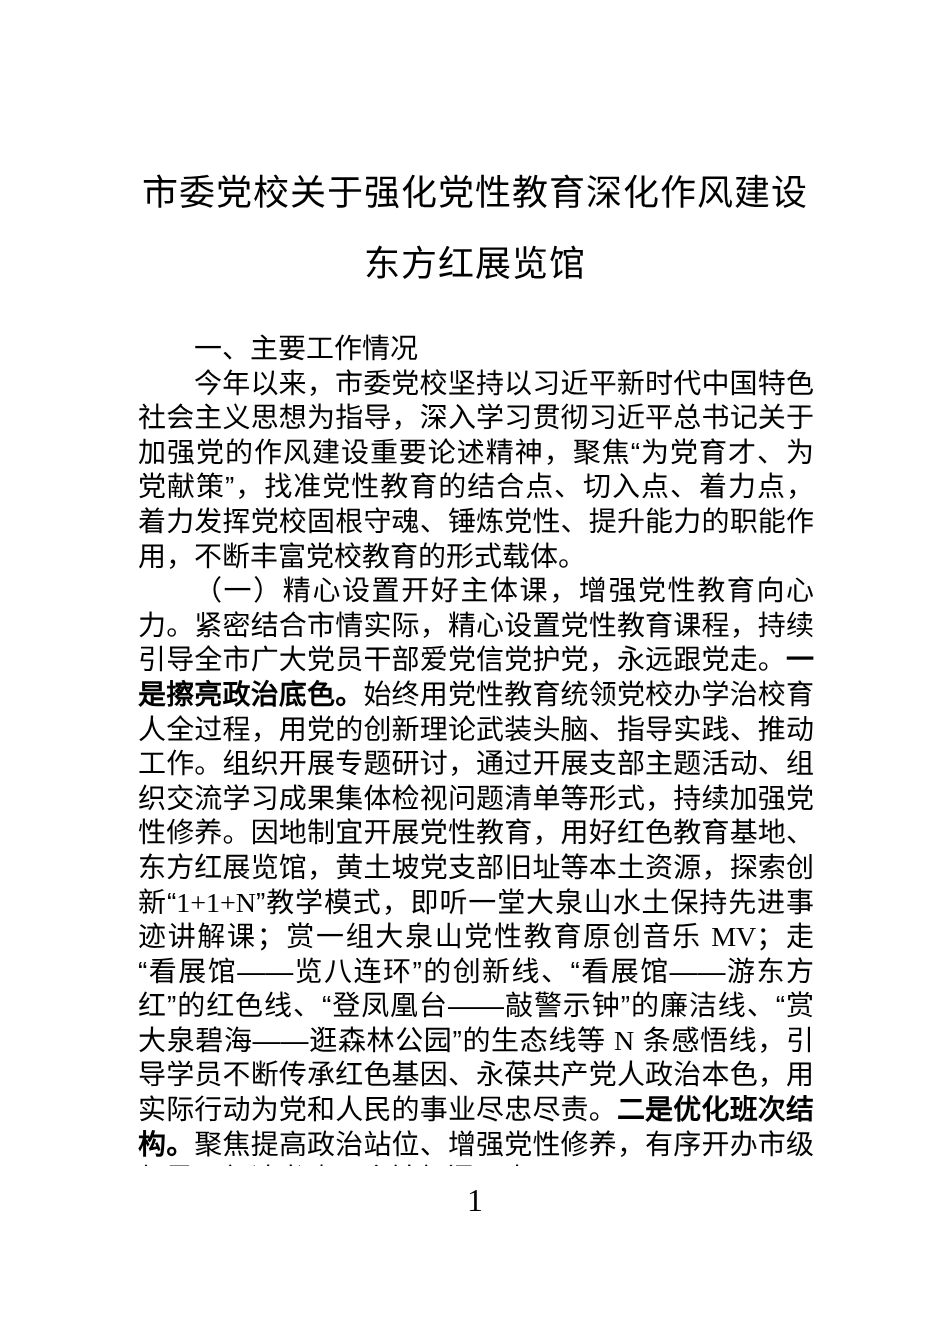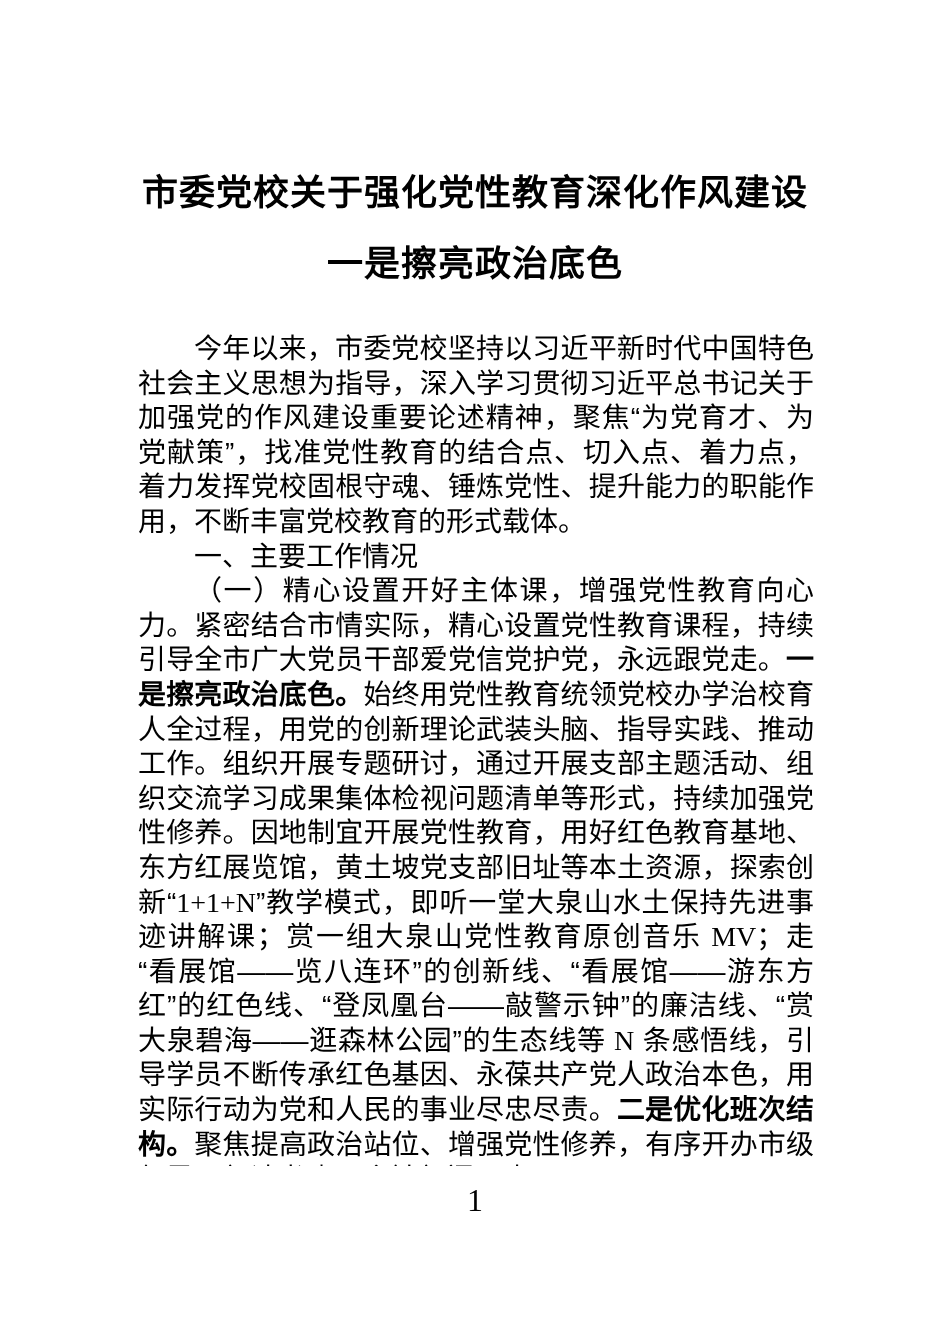--- a/index.html
+++ b/index.html
@@ -16,21 +16,21 @@
     font-family: "Liberation Sans", sans-serif;
     overflow: hidden;
     margin: 0 auto;
   }
   .doc-title-line {
     position: absolute;
     left: 0;
     width: 100%;
     text-align: center;
     font-size: 36px;
-    font-weight: bold;
+    font-weight: normal;
     line-height: 1;
     letter-spacing: 1px;
     white-space: nowrap;
   }
   .doc-title-line.line1 { top: 175px; }
   .doc-title-line.line2 { top: 246px; }
   .doc-body {
     position: absolute;
     top: 332px;
     left: 138px;
@@ -63,23 +63,23 @@
     font-family: "Liberation Serif", serif;
   }
 </style>
 </head>
 <body>
 
 <div class="page">
 
   <div class="doc-title-line line1">市委党校关于强化党性教育深化作风建设</div>
 
-  <div class="doc-title-line line2">一是擦亮政治底色</div>
+  <div class="doc-title-line line2">东方红展览馆</div>
 
   <div class="doc-body">
+      <p><span><span>一、主要工作情况</span></span></p>
       <p><span><span>今年以来，市委党校坚持以习近平新时代中国特色社会主义思想为指导，深入学习贯彻习近平总书记关于加强党的作风建设重要论述精神，聚焦“为党育才、为党献策”，找准党性教育的结合点、切入点、着力点，着力发挥党校固根守魂、锤炼党性、提升能力的职能作用，不断丰富党校教育的形式载体。</span></span></p>
-      <p><span><span>一、主要工作情况</span></span></p>
       <p><span><span>（一）精心设置开好主体课，增强党性教育向心力。紧密结合市情实际，精心设置党性教育课程，持续引导全市广大党员干部爱党信党护党，永远跟党走。</span></span><span class="bold"><span>一是擦亮政治底色。</span></span><span><span>始终用党性教育统领党校办学治校育人全过程，用党的创新理论武装头脑、指导实践、推动工作。组织开展专题研讨，通过开展支部主题活动、组织交流学习成果集体检视问题清单等形式，持续加强党性修养。因地制宜开展党性教育，用好红色教育基地、东方红展览馆，黄土坡党支部旧址等本土资源，探索创新“</span><span class="latin">1+1+N</span><span>”教学模式，即听一堂大泉山水土保持先进事迹讲解课；赏一组大泉山党性教育原创音乐 </span><span class="latin">MV</span><span>；走“看展馆——览八连环”的创新线、“看展馆——游东方红”的红色线、“登凤凰台——敲警示钟”的廉洁线、“赏大泉碧海——逛森林公园”的生态线等 </span><span class="latin">N</span><span> 条感悟线，引导学员不断传承红色基因、永葆共产党人政治本色，用实际行动为党和人民的事业尽忠尽责。</span></span><span class="bold"><span>二是优化班次结构。</span></span><span><span>聚焦提高政治站位、增强党性修养，有序开办市级领导干部读书班、乡镇部门“一把</span></span></p>
     </div>
 
   <div class="page-footer">1</div>
 
 </div>
 
 </body></html>

